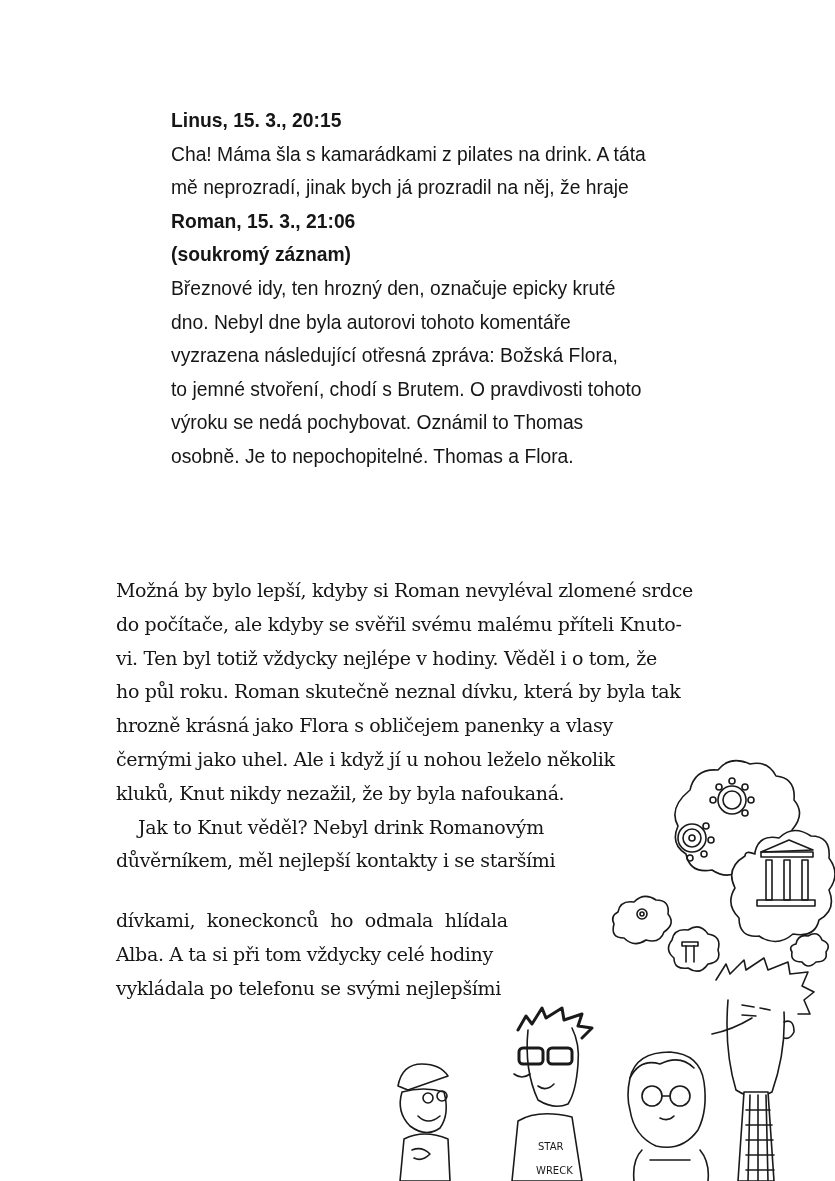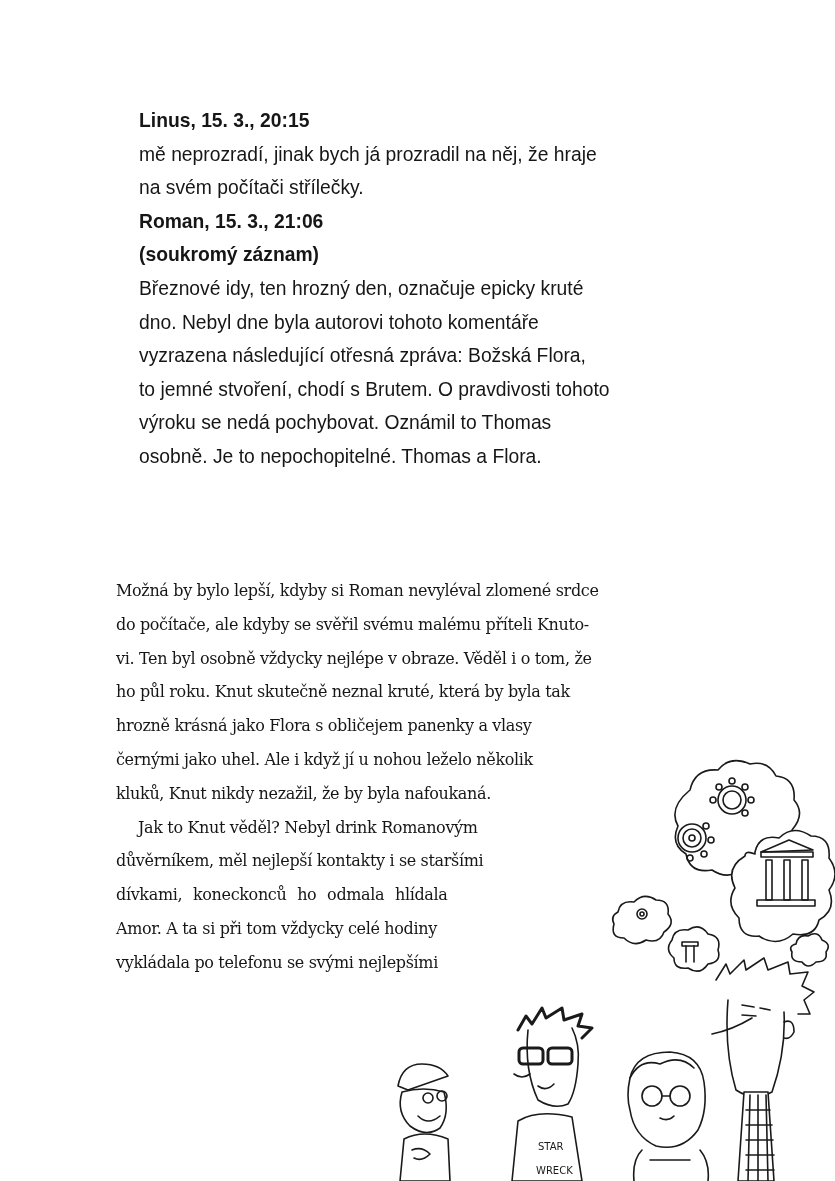--- a/index.html
+++ b/index.html
@@ -1,67 +1,67 @@
 <!DOCTYPE html>
 <html><head>
   <meta charset="utf-8">
   <style>
     html, body { margin: 0; padding: 0; background: #ffffff; }
     body { width: 835px; height: 1181px; position: relative; overflow: hidden; color: #161616; }
 
     .chat { position: absolute; left: 139px; top: 104px; width: 560px;
             font-family: "Liberation Sans", sans-serif; font-size: 19.3px; line-height: 33.6px; }
     .chat .hdr { font-weight: bold; }
-    .chat .line { white-space: nowrap; }
+    .chat .line { white-space: nowrap; margin-left: 32px; }
 
     .prose { position: absolute; left: 116px; top: 574px; width: 585px;
-             font-family: "DejaVu Serif", serif; font-size: 16px; line-height: 33.8px; letter-spacing: -0.35px; }
+             font-family: "DejaVu Serif", serif; font-size: 19px; line-height: 33.8px; letter-spacing: -0.35px; }
     .prose .line { white-space: nowrap; }
     .prose .indent { padding-left: 22px; }
-    .prose .spaced { word-spacing: 6px; }
+    .prose .spaced { word-spacing: 6px; margin-top: 26px; }
 
     .illus { position: absolute; left: 0; top: 0; width: 835px; height: 1181px; pointer-events: none; }
     .illus svg { position: absolute; left: 0; top: 0; }
     .stroke { fill: none; stroke: #1a1a1a; stroke-width: 1.6; stroke-linecap: round; stroke-linejoin: round; }
     .thick { stroke-width: 3; }
     .fill-w { fill: #ffffff; }
     .shirt-text { font-family: "DejaVu Sans", sans-serif; font-size: 10px; fill: #1a1a1a; }
   </style>
 </head>
 <body>
 
 <div class="chat">
   <div class="hdr line">Linus, 15. 3., 20:15</div>
+  <div class="line">Cha! Máma šla s kamarádkami z pilates na drink. A táta</div>
   <div class="line">mě neprozradí, jinak bych já prozradil na něj, že hraje</div>
-  <div class="line">na svém počítači střílečky.</div>
   <div class="hdr line">Roman, 15. 3., 21:06</div>
   <div class="hdr line">(soukromý záznam)</div>
   <div class="line">Březnové idy, ten hrozný den, označuje epicky kruté</div>
   <div class="line">dno. Nebyl dne byla autorovi tohoto komentáře</div>
   <div class="line">vyzrazena následující otřesná zpráva: Božská Flora,</div>
   <div class="line">to jemné stvoření, chodí s Brutem. O pravdivosti tohoto</div>
   <div class="line">výroku se nedá pochybovat. Oznámil to Thomas</div>
   <div class="line">osobně. Je to nepochopitelné. Thomas a Flora.</div>
 </div>
 
 <div class="prose">
   <div>
     <div class="line">Možná by bylo lepší, kdyby si Roman nevyléval zlomené srdce</div>
     <div class="line">do počítače, ale kdyby se svěřil svému malému příteli Knuto-</div>
-    <div class="line">vi. Ten byl osobně vždycky nejlépe v obraze. Věděl i o tom, že</div>
-    <div class="line">ho půl roku. Knut skutečně neznal kruté, která by byla tak</div>
+    <div class="line">vi. Ten byl totiž vždycky nejlépe v hodiny. Věděl i o tom, že</div>
+    <div class="line">ho půl roku. Roman skutečně neznal dívku, která by byla tak</div>
     <div class="line">hrozně krásná jako Flora s obličejem panenky a vlasy</div>
     <div class="line">černými jako uhel. Ale i když jí u nohou leželo několik</div>
     <div class="line">kluků, Knut nikdy nezažil, že by byla nafoukaná.</div>
   </div>
   <div>
     <div class="line indent">Jak to Knut věděl? Nebyl drink Romanovým</div>
     <div class="line">důvěrníkem, měl nejlepší kontakty i se staršími</div>
     <div class="line spaced">dívkami, koneckonců ho odmala hlídala</div>
-    <div class="line">Amor. A ta si při tom vždycky celé hodiny</div>
+    <div class="line">Alba. A ta si při tom vždycky celé hodiny</div>
     <div class="line">vykládala po telefonu se svými nejlepšími</div>
   </div>
 </div>
 
 <div class="illus">
   <svg width="835" height="1181" viewBox="0 0 835 1181">
 
     <g>
       <path class="stroke fill-w" d="M690,790 q5,-22 28,-20 q12,-15 32,-6 q18,-4 26,12 q20,2 18,24 q12,14 -2,30 q2,18 -18,22 q-6,18 -28,14 q-16,16 -34,4 q-22,4 -26,-16 q-16,-10 -8,-28 q-10,-18 12,-36z"></path>
       <g>

